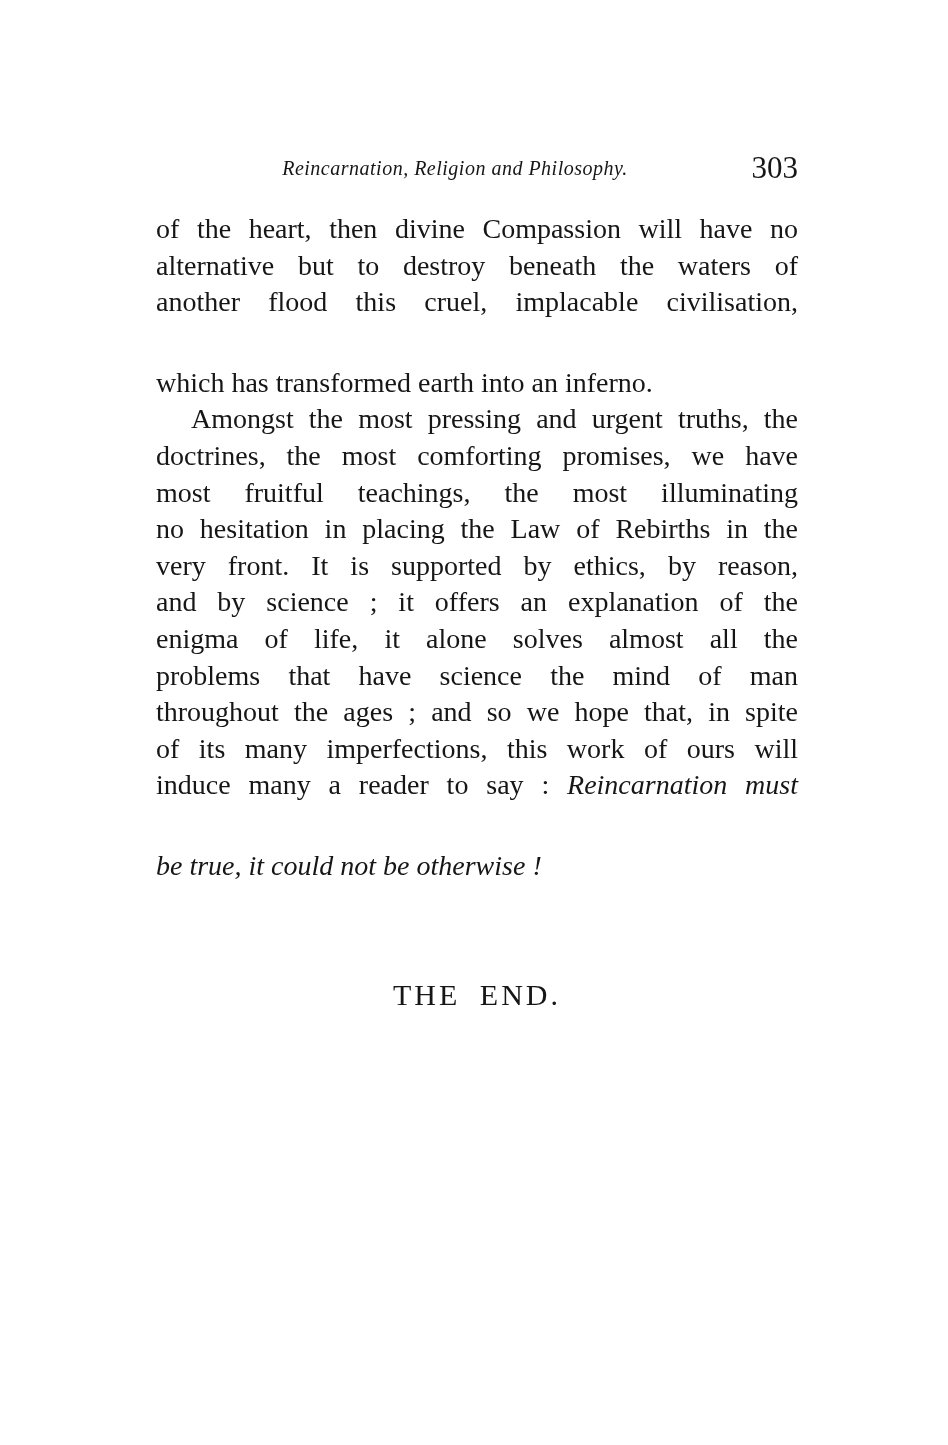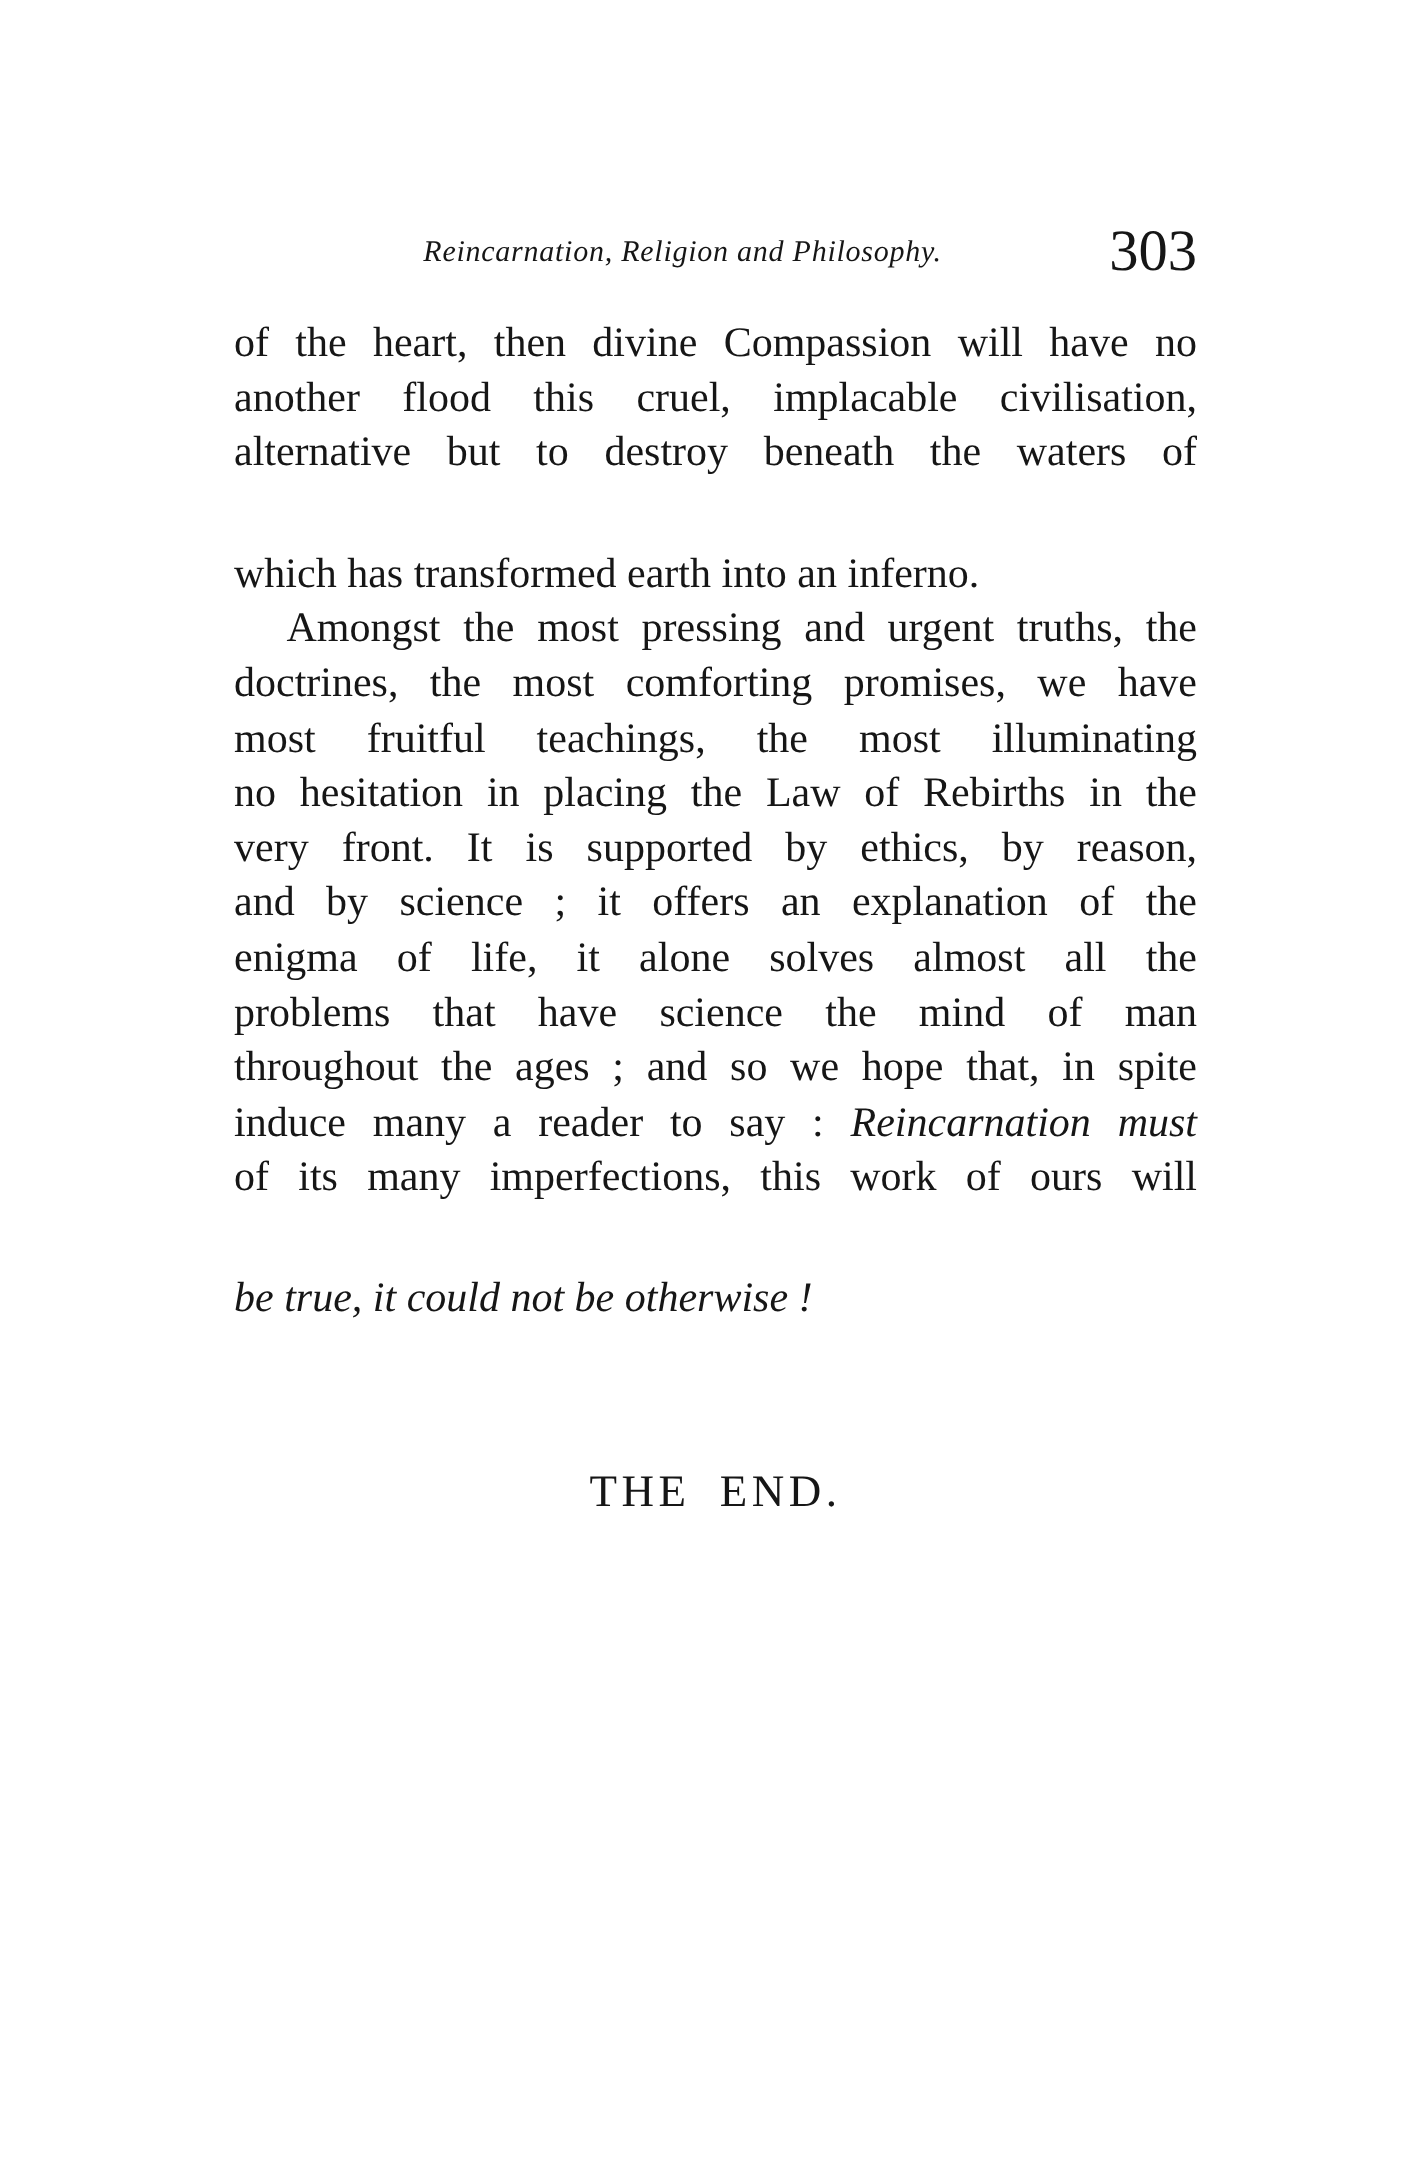--- a/index.html
+++ b/index.html
@@ -32,21 +32,21 @@
     font-style: italic;
     font-size: 20px;
     line-height: 40px;
     letter-spacing: 0.5px;
     white-space: nowrap;
   }
   .page-number {
     position: absolute;
     right: 0;
     top: 0;
-    font-size: 39px;
+    font-size: 31px;
     line-height: 40px;
   }
   
   .text-block {
     position: absolute;
     left: 156px;
     top: 211px;
     width: 642px;
     font-size: 28px;
     line-height: 36.6px;
@@ -87,35 +87,35 @@
 <div class="page" style="--ink: #161616; --paper: #ffffff;">
 
   <header class="running-head">
     <span class="head-title">Reincarnation, Religion and Philosophy.</span>
     <span class="page-number">303</span>
   </header>
 
   <main class="text-block" id="text-block">
       <div>
         <div class="text-line justify"><span class="seg-roman">of the heart, then divine Compassion will have no</span></div>
+        <div class="text-line justify"><span class="seg-roman">alternative but to destroy beneath the waters of</span></div>
         <div class="text-line justify"><span class="seg-roman">another flood this cruel, implacable civilisation,</span></div>
-        <div class="text-line justify"><span class="seg-roman">alternative but to destroy beneath the waters of</span></div>
         <div class="text-line no-justify"><span class="seg-roman">which has transformed earth into an inferno.</span></div>
       </div>
       <div>
         <div class="text-line justify indent"><span class="seg-roman">Amongst the most pressing and urgent truths, the</span></div>
         <div class="text-line justify"><span class="seg-roman">doctrines, the most comforting promises, we have</span></div>
         <div class="text-line justify"><span class="seg-roman">most fruitful teachings, the most illuminating</span></div>
         <div class="text-line justify"><span class="seg-roman">no hesitation in placing the Law of Rebirths in the</span></div>
         <div class="text-line justify"><span class="seg-roman">very front. It is supported by ethics, by reason,</span></div>
         <div class="text-line justify"><span class="seg-roman">and by science ; it offers an explanation of the</span></div>
         <div class="text-line justify"><span class="seg-roman">enigma of life, it alone solves almost all the</span></div>
         <div class="text-line justify"><span class="seg-roman">problems that have science the mind of man</span></div>
         <div class="text-line justify"><span class="seg-roman">throughout the ages ; and so we hope that, in spite</span></div>
+        <div class="text-line justify"><span class="seg-roman">of its many imperfections, this work of ours will</span></div>
         <div class="text-line justify"><span class="seg-roman">induce many a reader to say : </span><span class="seg-italic">Reincarnation must</span></div>
-        <div class="text-line justify"><span class="seg-roman">of its many imperfections, this work of ours will</span></div>
         <div class="text-line no-justify"><span class="seg-italic">be true, it could not be otherwise !</span></div>
       </div>
     </main>
 
   <div class="the-end">THE END.</div>
 
 </div>
 
 </body></html>

